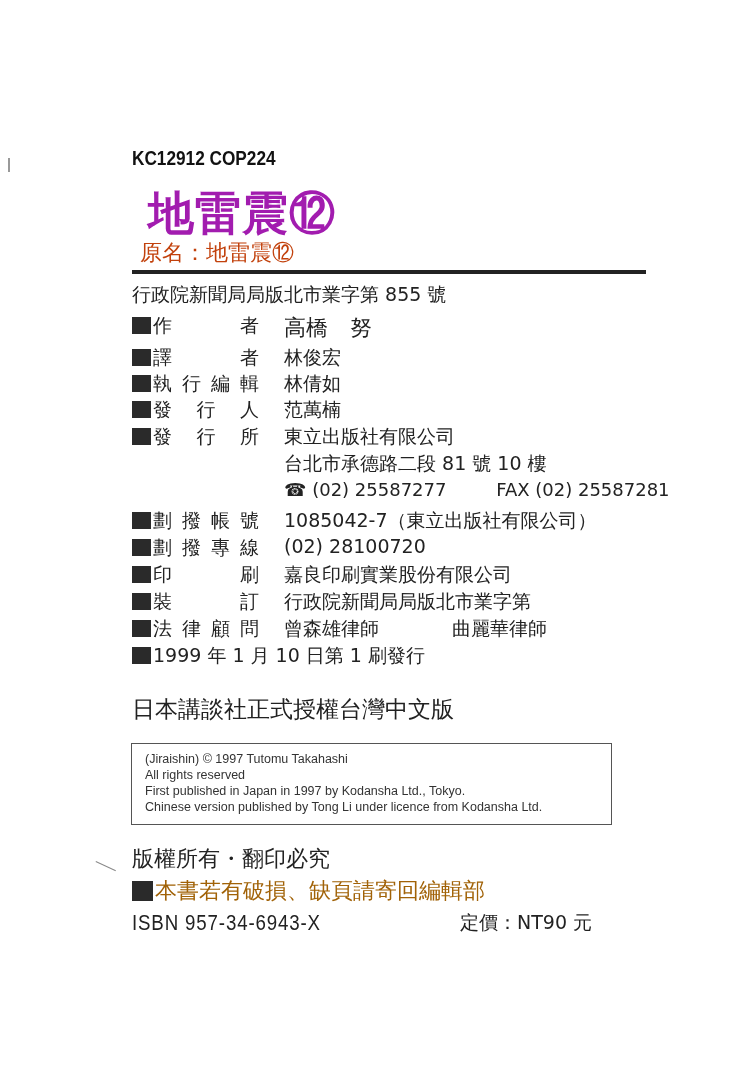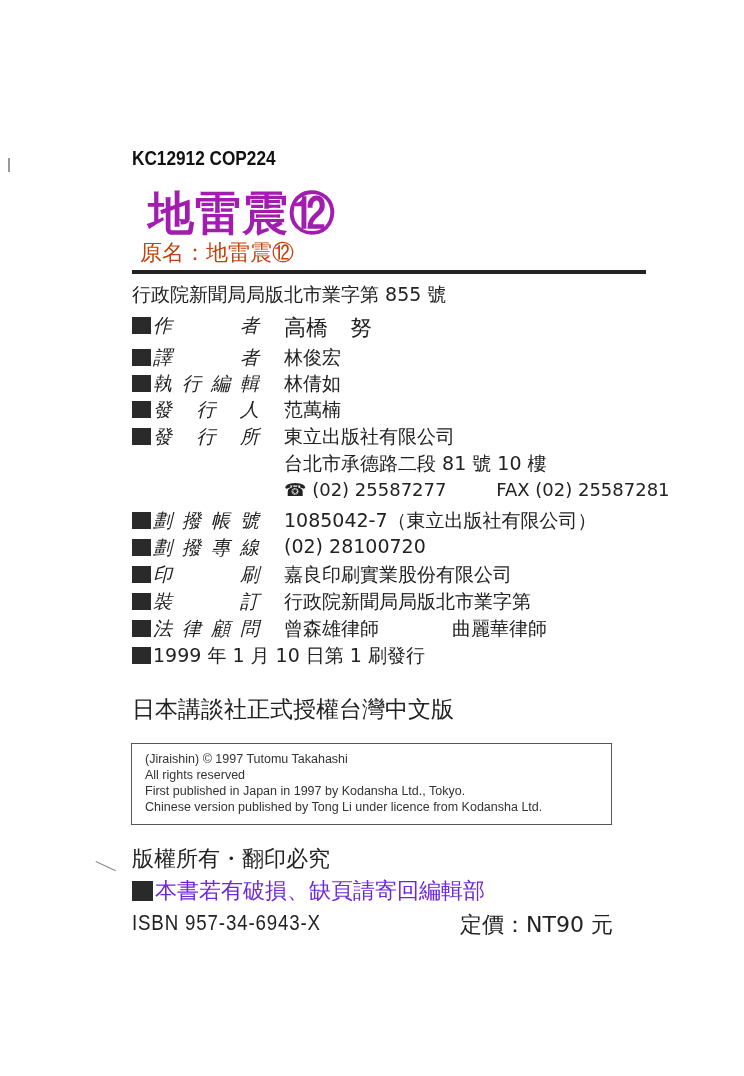--- a/index.html
+++ b/index.html
@@ -10,32 +10,32 @@
     }
     .abs { position: absolute; white-space: nowrap; }
     .code { left: 132px; top: 146px; font-family: "Liberation Sans Narrow", "Liberation Sans", sans-serif; font-size: 21px; font-weight: bold; letter-spacing: 0px; transform: scaleX(0.82); transform-origin: left top; color: #111; }
     .title { left: 148px; top: 183px; font-size: 46px; font-weight: bold; color: #a21caf; letter-spacing: 1px; }
     .orig { left: 140px; top: 238px; font-size: 22px; color: #c2410c; }
     .rule { left: 132px; top: 270px; width: 514px; height: 4px; background: #222; }
     .license { left: 132px; top: 282px; font-size: 19px; color: #222; text-align: center; }
     .row { left: 132px; font-size: 19px; color: #222; height: 24px; }
     .sq { display: inline-block; width: 19px; height: 17px; background: #2a2a2a; vertical-align: -2px; margin-right: 2px; }
     .lbl { display: inline-block; width: 128px; }
-    .lbl.spread { text-align: justify; text-align-last: justify; width: 106px; font-style: italic; }
+    .lbl.spread { text-align: justify; text-align-last: justify; width: 106px; }
     .val { position: absolute; left: 152px; top: 0; }
     .big { font-size: 22px; }
     .phone { font-size: 18px; }
     .fax { margin-left: 44px; }
     .auth { left: 132px; top: 694px; font-size: 23px; color: #222; }
     .box { left: 131px; top: 743px; width: 481px; height: 82px; border: 1.5px solid #555; box-sizing: border-box; }
     .boxtext { left: 145px; font-family: "Liberation Sans", sans-serif; font-size: 12.5px; color: #333; }
     .rights { left: 132px; top: 844px; font-size: 22px; color: #222; }
-    .damage { left: 132px; top: 876px; font-size: 22px; color: #6d28d9; }
+    .damage { left: 132px; top: 876px; font-size: 22px; color: #a16207; }
     .isbn { left: 132px; top: 910px; font-family: "Liberation Sans", sans-serif; font-size: 22px; color: #222; transform: scaleX(0.85); transform-origin: left top; letter-spacing: 1px; }
-    .price { left: 460px; top: 910px; font-size: 22px; color: #222; }
+    .price { left: 460px; top: 910px; font-size: 19px; color: #222; }
     .mark1 { left: 8px; top: 158px; width: 2px; height: 14px; background: #999; }
     .mark2 { left: 96px; top: 861px; width: 22px; height: 1px; background: #888; transform: rotate(25deg); transform-origin: left top; }
   </style>
 </head>
 <body>
 
 <div class="abs mark1"></div>
 <div class="abs mark2"></div>
 
 <div class="abs code">KC12912 COP224</div>

